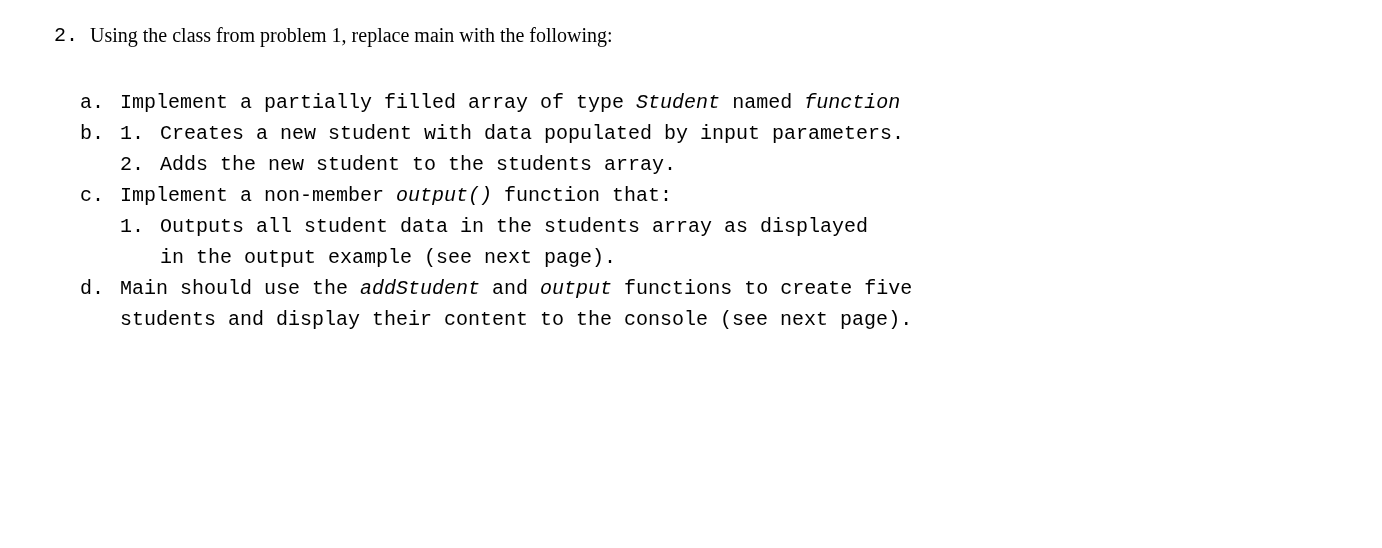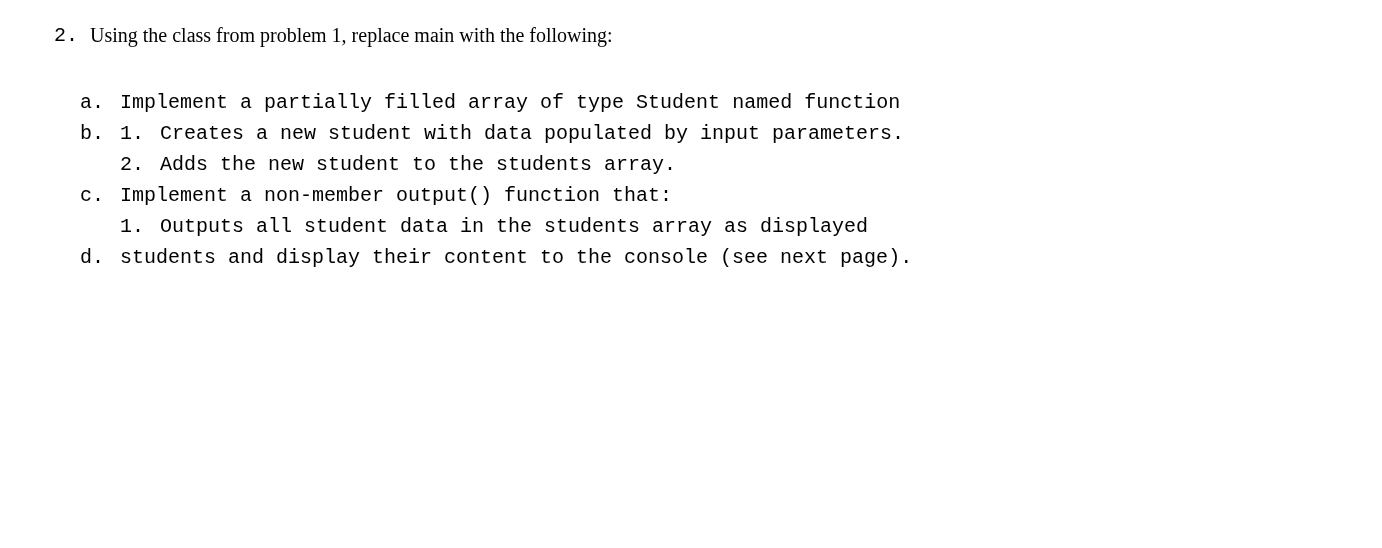--- a/index.html
+++ b/index.html
@@ -43,20 +43,21 @@
     }
     .nested-marker {
       min-width: 40px;
     }
     .nested-content {
       flex: 1;
     }
     .underline {
     }
     .italic {
+      font-style: italic;
     }
   </style>
 </head>
 <body>
 
 <div class="problem">
   <div class="problem-number">2.</div>
   <div class="problem-text">Using the class from problem 1, replace main with the following:</div>
 </div>
 
@@ -88,25 +89,29 @@
   <div class="sub-item">
     <div class="sub-marker">c.</div>
     <div class="sub-content">
       <div>
         <span>Implement a non-member </span><span class="italic">output()</span><span> function that:</span>
       </div>
       <div class="nested-item">
         <div class="nested-marker">1.</div>
         <div class="nested-content">
           <div>Outputs all student data in the students array as displayed</div>
+          <div>in the output example (see next page).</div>
         </div>
       </div>
     </div>
   </div>
 
   <div class="sub-item">
     <div class="sub-marker">d.</div>
     <div class="sub-content">
+      <div>
+        <span>Main should use the </span><span class="italic">addStudent</span><span> and </span><span class="italic">output</span><span> functions to create five</span>
+      </div>
       <div>students and display their content to the console (see next page).</div>
     </div>
   </div>
 
 </div>
 
 </body></html>

